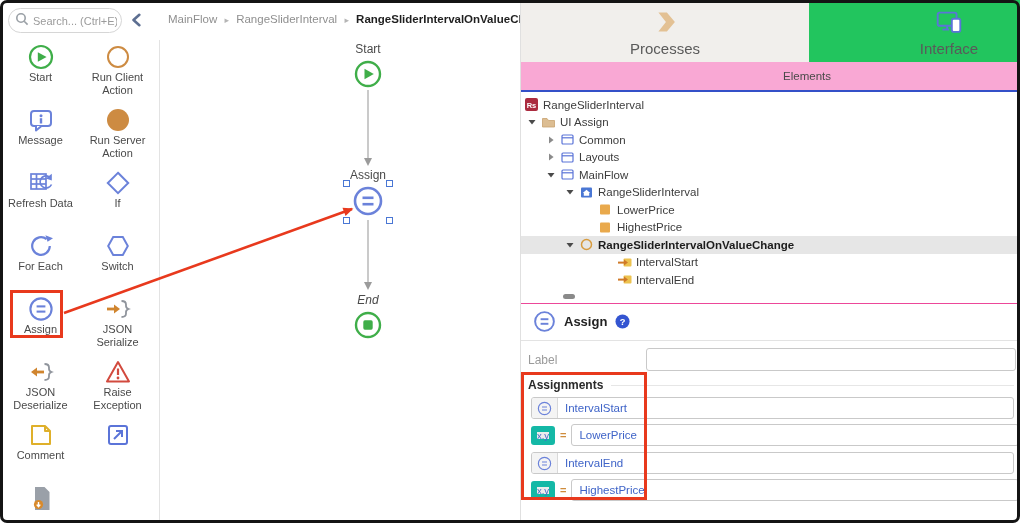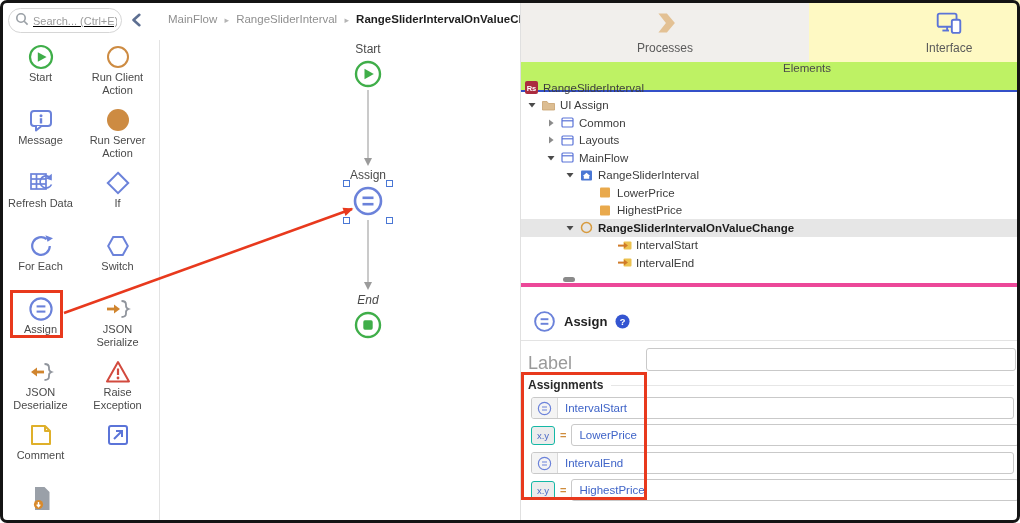--- a/index.html
+++ b/index.html
@@ -3,21 +3,21 @@
 <meta charset="utf-8">
 <style>
   * { box-sizing: border-box; margin: 0; padding: 0; }
   body { background:#2a2a2a; font-family:"Liberation Sans", sans-serif; }
   .app { position:relative; width:1020px; height:523px; background:#fff; overflow:hidden; }
   .frame { position:absolute; inset:0; border:3px solid #141414; border-radius:7px; pointer-events:none; z-index:90; }
 
   
   .toolbox { position:absolute; left:0; top:0; width:160px; height:523px; background:#fff; border-right:1px solid #e3e3e3; }
   .tb-header { position:absolute; left:0; top:0; width:160px; height:40px; }
-  .search-pill { position:absolute; left:8px; top:8px; width:114px; height:25px; border:1.5px solid #d6d6d6; border-radius:13px; background:#fff; display:flex; align-items:center; padding:0 6px; gap:4px;text-decoration:underline; }
+  .search-pill { position:absolute; left:8px; top:8px; width:114px; height:25px; border:1.5px solid #d6d6d6; border-radius:13px; background:#fff; display:flex; align-items:center; padding:0 6px; gap:4px; }
   .search-pill input { border:none; outline:none; width:84px; font-size:11px; color:#6d6d6d; font-family:"Liberation Sans",sans-serif; background:transparent; }
   .search-pill input::placeholder { color:#9b9b9b; }
   .collapse-btn { position:absolute; left:130px; top:13px; width:14px; height:14px; cursor:pointer; }
   .tb-grid { position:absolute; left:2px; top:0; width:156px; height:523px; display:grid; grid-template-columns:77px 77px; grid-auto-rows:63px; padding-top:44px; overflow:hidden; }
   .tb-item { display:flex; flex-direction:column; align-items:center; cursor:pointer; }
   .tb-item .ticon { width:26px; height:26px; }
   .tb-item .tlabel { margin-top:1px; font-size:11px; line-height:13px; color:#4a4a4a; text-align:center; max-width:74px; }
 
   
   .canvas { position:absolute; left:161px; top:0; width:359px; height:523px; background:#fff; }
@@ -27,54 +27,54 @@
   .flow-label { position:absolute; font-size:12px; color:#4a4a4a; transform:translateX(-50%); }
   .flow-node { position:absolute; transform:translateX(-50%); }
   .handle { position:absolute; width:7px; height:7px; background:#fff; border:1.5px solid #4a77d4; }
   .connectors { position:absolute; left:0; top:0; width:359px; height:523px; pointer-events:none; }
 
   
   .rpanel { position:absolute; left:520px; top:0; width:500px; height:523px; background:#fff; border-left:1px solid #e0e0e0; }
   .tabs { position:absolute; left:0; top:0; width:500px; height:62px; display:flex; }
   .tab { display:flex; flex-direction:column; align-items:center; justify-content:center; gap:2px; cursor:pointer; }
   .tab-processes { width:288px; background:#f1efec; }
-  .tab-interface { width:212px; background:#fef9c3; padding-left:68px; }
-  .tab .tab-label { font-size:12px; color:#5a5a5a; }
+  .tab-interface { width:212px; background:#22c55e; padding-left:68px; }
+  .tab .tab-label { font-size:15px; color:#5a5a5a; }
   .tab-icon { width:32px; height:32px; }
-  .elements-bar { position:absolute; left:0; top:62px; width:500px; height:30px; background:#bef264; border-bottom:2px solid #3450c8; display:flex; align-items:flex-start; justify-content:center; }
+  .elements-bar { position:absolute; left:0; top:62px; width:500px; height:30px; background:#f9a8d4; border-bottom:2px solid #3450c8; display:flex; align-items:center; justify-content:center; }
   .elements-bar span { font-size:11.5px; color:#4a4a4a; position:relative; left:36px; }
 
-  .tree { position:absolute; left:0; top:79px; width:500px; height:208px; overflow:hidden; border-bottom:4px solid #ec4899;text-align:right; }
+  .tree { position:absolute; left:0; top:96px; width:500px; height:208px; overflow:hidden; border-bottom:1px solid #ec4899;text-align:right; }
   .tree-row { display:flex; align-items:center; height:17.5px; font-size:11.5px; color:#3c3c3c; cursor:pointer; white-space:nowrap; }
   .tree-row.selected { background:#e6e6e6; }
   .tree-row.bold .tr-label { font-weight:bold; color:#1c1c1c; }
   .tr-caret { width:14px; height:10px; flex:0 0 14px; display:flex; align-items:center; }
   .tr-icon { width:15px; height:15px; flex:0 0 15px; margin-right:4px; }
   .tree-stub { position:absolute; left:42px; top:198px; width:12px; height:5px; background:#8a8a8a; border-radius:3px; }
 
   .props-header { position:absolute; left:0; top:302px; width:500px; height:39px; display:flex; align-items:center; gap:8px; padding-left:12px; border-bottom:1px solid #e3e3e3; }
   .props-title { font-size:13px; font-weight:bold; color:#222; }
   .prop-assign-icon { width:23px; height:23px; }
   .help-badge { width:15px; height:15px; cursor:pointer; }
 
   .label-row { position:absolute; left:0; top:347px; width:500px; height:26px; }
-  .label-row .fld-label { position:absolute; left:7px; top:6px; font-size:18px; color:#9a9a9a; }
+  .label-row .fld-label { position:absolute; left:7px; top:6px; font-size:12px; color:#9a9a9a; }
   .label-row input { position:absolute; left:125px; top:1px; width:370px; height:23px; border:1px solid #c9c9c9; border-radius:3px; font-size:11.5px; padding:0 6px; color:#3f64c8; font-family:"Liberation Sans",sans-serif; outline:none; }
 
   .assign-header { position:absolute; left:7px; top:378px; width:486px; display:flex; align-items:center; gap:8px; }
   .assign-header span { font-size:12px; font-weight:bold; color:#2a2a2a; }
   .assign-header i { flex:1; height:1px; background:#e6e6e6; }
 
   .assign-rows { position:absolute; left:0; top:396px; width:500px; }
   .arow { position:absolute; left:10px; height:22px; display:flex; align-items:center; }
   .var-field { display:flex; align-items:stretch; width:483px; height:22px; border:1px solid #c9c9c9; border-radius:3px; background:#fff; overflow:hidden; }
   .var-prefix { width:26px; background:#f4f4f4; border-right:1px solid #d9d9d9; display:flex; align-items:center; justify-content:center; }
   .var-prefix svg { width:15px; height:15px; }
   .var-text { font-size:11.5px; color:#3f64c8; padding-left:7px; display:flex; align-items:center; }
-  .xy-badge { width:24px; height:19px; background:#ececec; border:1px solid #14b8a6; border-radius:3px; display:flex; align-items:center; justify-content:center; font-size:9.5px; color:#4a69c6; }
+  .xy-badge { width:24px; height:19px; background:#ececec; border:6px solid #14b8a6; border-radius:3px; display:flex; align-items:center; justify-content:center; font-size:9.5px; color:#4a69c6; }
   .eq-sign { margin:0 5px; font-size:11px; color:#cf8c3c; font-weight:bold; }
   .val-field { width:448px; height:22px; border:1px solid #c9c9c9; border-radius:3px; background:#fff; display:flex; align-items:center; font-size:11.5px; color:#3f64c8; padding-left:7px; }
 
   
   .red-box { position:absolute; border:3px solid #e8391d; z-index:60; pointer-events:none; }
   .red-box-toolbox { left:10px; top:290px; width:53px; height:48px; }
   .red-box-panel { left:521px; top:372px; width:126px; height:128px; }
   .red-arrow { position:absolute; left:0; top:0; width:1020px; height:523px; z-index:55; pointer-events:none; }
 </style>
 </head>

